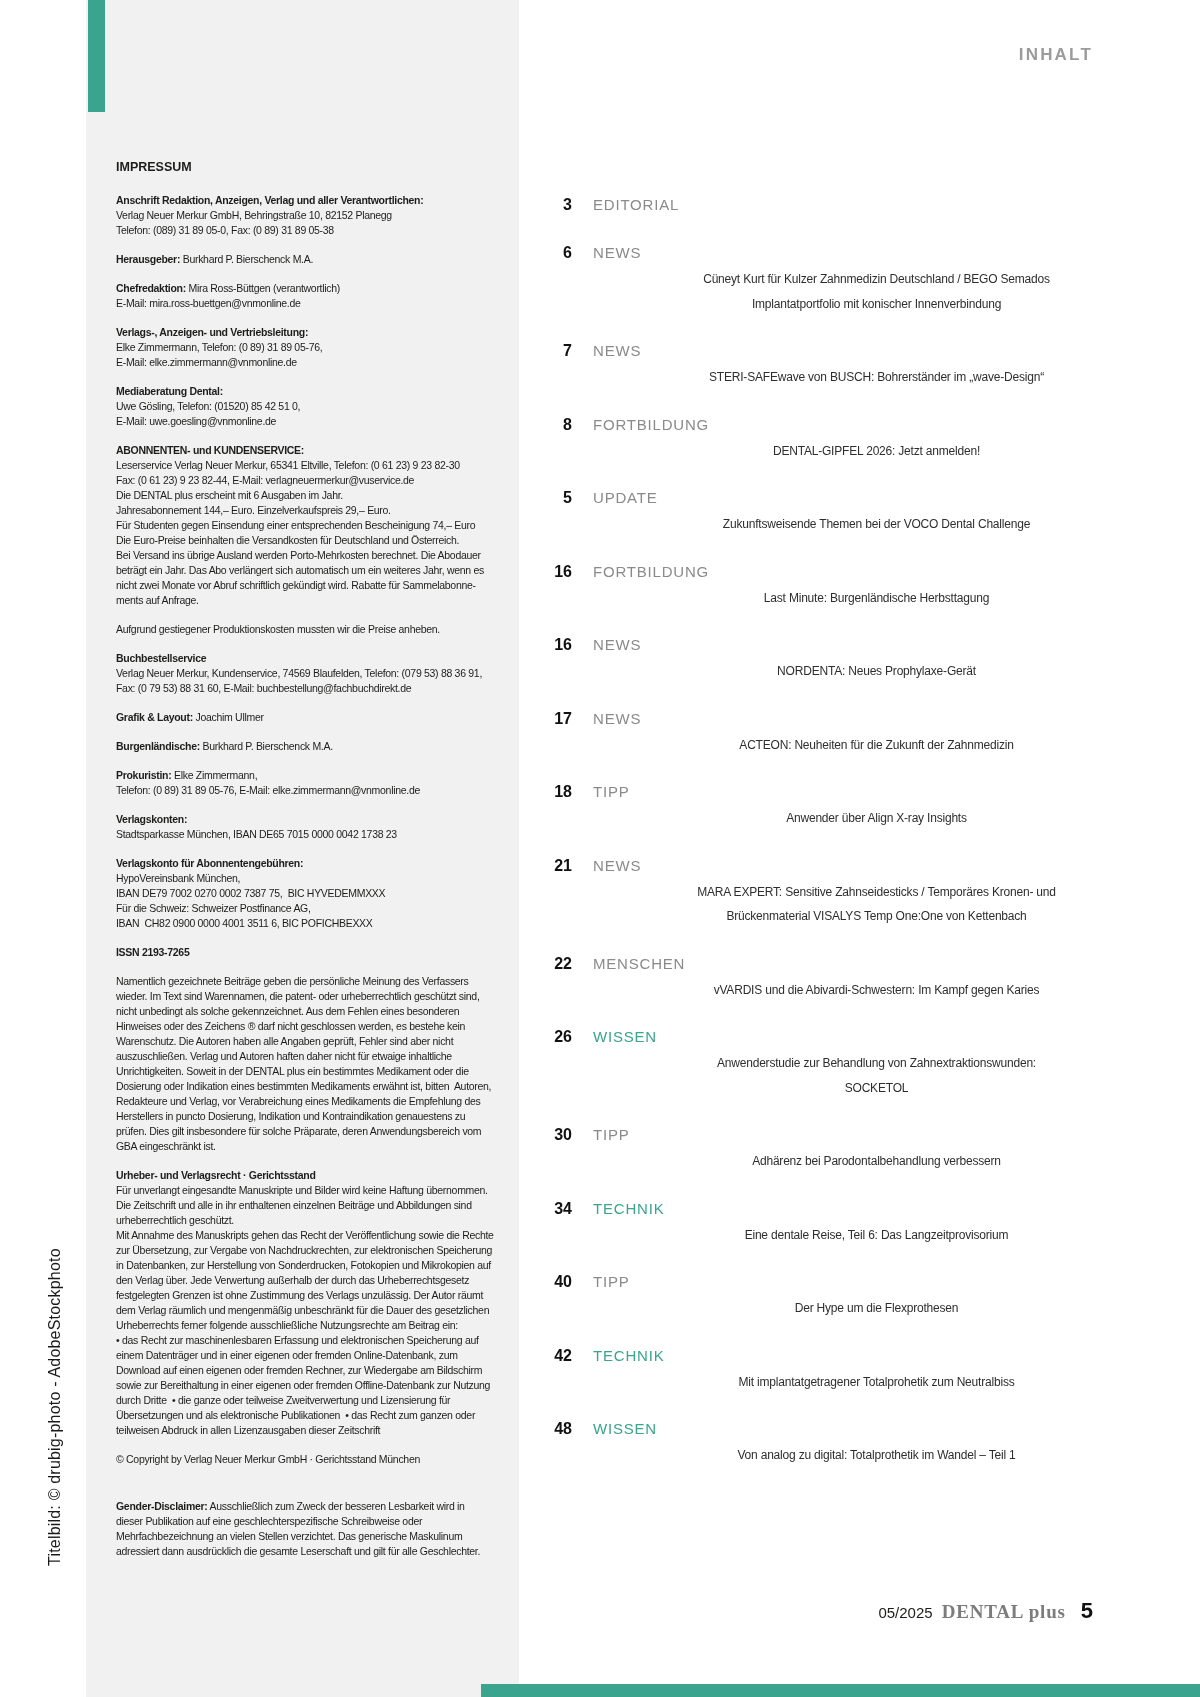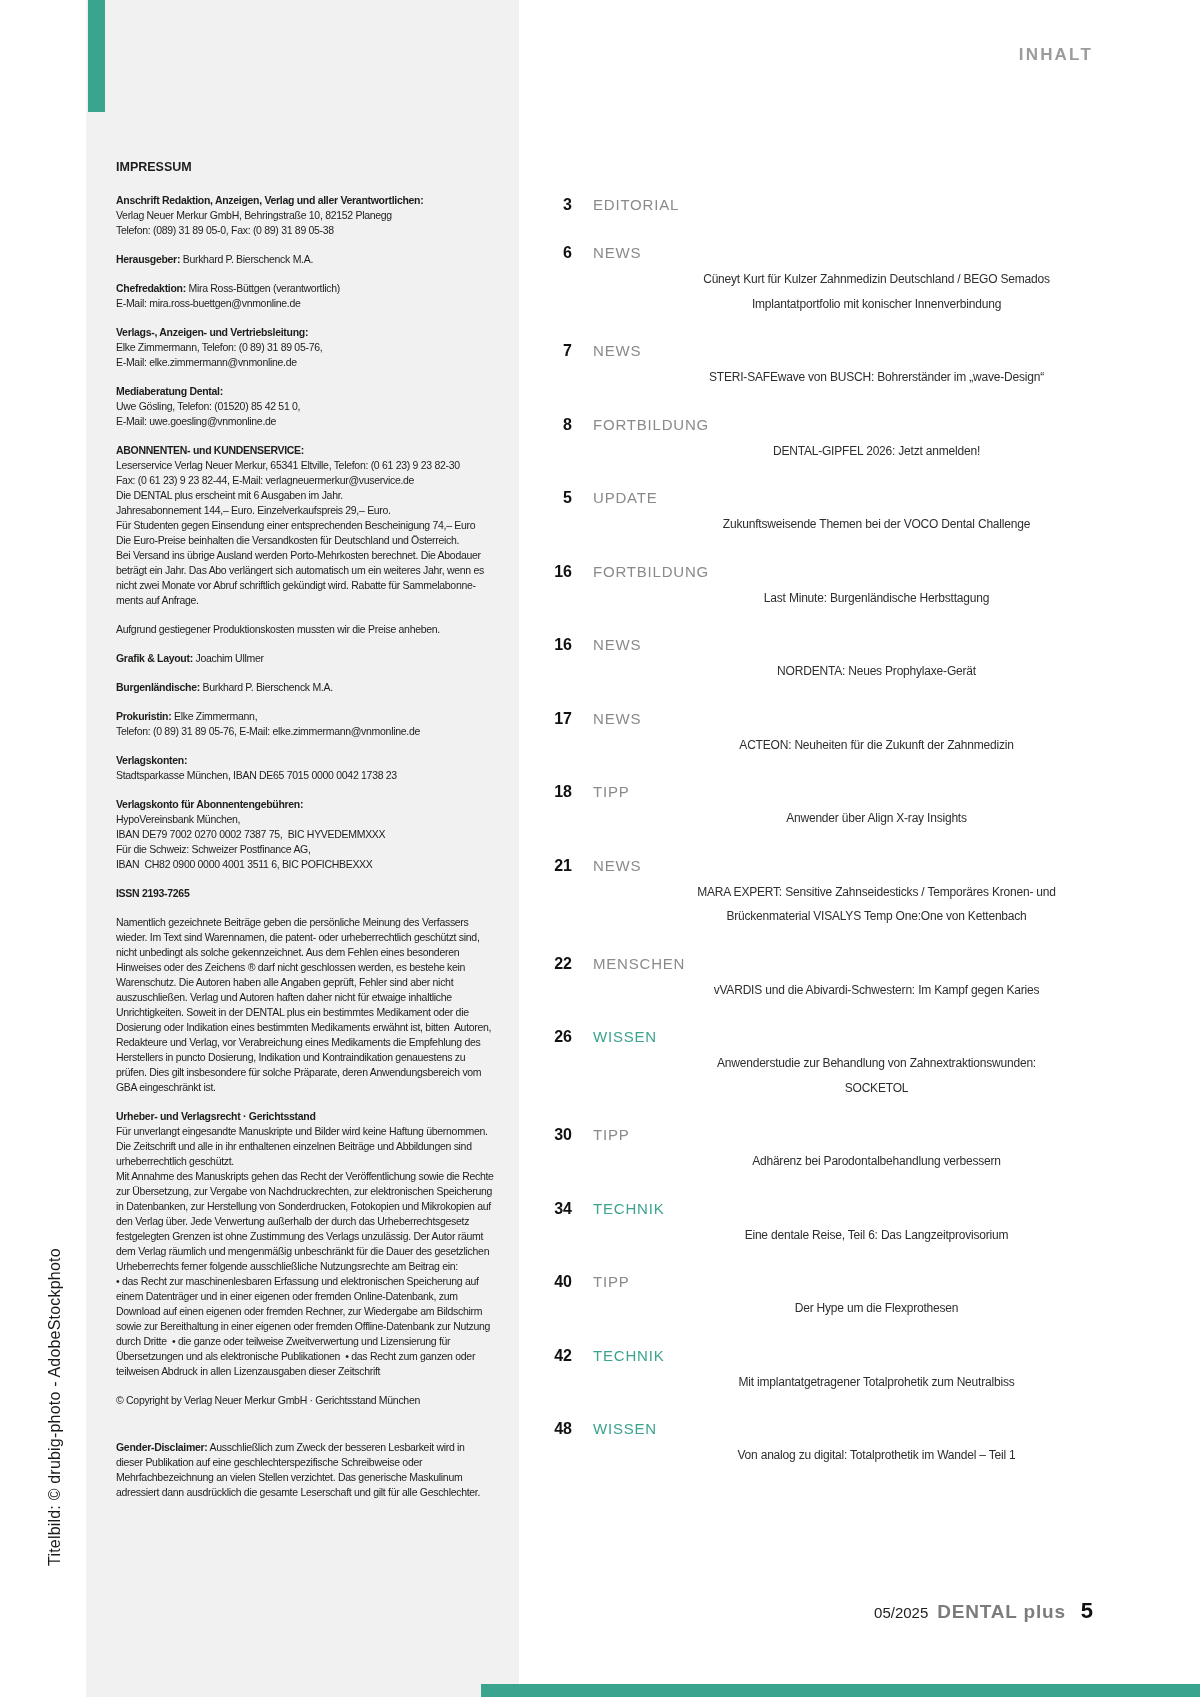--- a/index.html
+++ b/index.html
@@ -70,21 +70,21 @@
     color:#2e2e2e;white-space:pre-line;margin-top:1px;text-align:center;
   }
   
   .footer{
     position:absolute;right:107px;top:1598px;
     display:flex;align-items:baseline;justify-content:space-between;
   }
   .footer .issue{font-size:15px;color:#1d1d1b;}
   .footer .brand{
     font-size:19px;font-weight:bold;letter-spacing:0.8px;
-    color:var(--brandgray,#7c7c7c);margin-left:9px;
+    color:var(--brandgray,#7c7c7c);margin-left:9px;font-family:Liberation Serif, serif;
   }
   .footer .pagenum{font-size:22px;font-weight:bold;color:#111111;margin-left:15px;}
   
   .credit{
     position:absolute;left:46px;top:1566px;
     transform:rotate(-90deg);transform-origin:0 0;
     white-space:nowrap;
     font-size:16px;letter-spacing:0.2px;color:#1a1a1a;
   }
 </style>
@@ -132,20 +132,25 @@
         <div class="imp-line">Die Euro-Preise beinhalten die Versandkosten für Deutschland und Österreich.</div>
         <div class="imp-line">Bei Versand ins übrige Ausland werden Porto-Mehrkosten berechnet. Die Abodauer</div>
         <div class="imp-line">beträgt ein Jahr. Das Abo verlängert sich automatisch um ein weiteres Jahr, wenn es</div>
         <div class="imp-line">nicht zwei Monate vor Abruf schriftlich gekündigt wird. Rabatte für Sammelabonne-</div>
         <div class="imp-line">ments auf Anfrage.</div>
       </div>
       <div class="imp-para">
         <div class="imp-line">Aufgrund gestiegener Produktionskosten mussten wir die Preise anheben.</div>
       </div>
       <div class="imp-para">
+        <div class="imp-line"><strong>Buchbestellservice</strong></div>
+        <div class="imp-line">Verlag Neuer Merkur, Kundenservice, 74569 Blaufelden, Telefon: (079 53) 88 36 91,</div>
+        <div class="imp-line">Fax: (0 79 53) 88 31 60, E-Mail: buchbestellung@fachbuchdirekt.de</div>
+      </div>
+      <div class="imp-para">
         <div class="imp-line"><strong>Grafik &amp; Layout:</strong> Joachim Ullmer</div>
       </div>
       <div class="imp-para">
         <div class="imp-line"><strong>Burgenländische:</strong> Burkhard P. Bierschenck M.A.</div>
       </div>
       <div class="imp-para">
         <div class="imp-line"><strong>Prokuristin:</strong> Elke Zimmermann,</div>
         <div class="imp-line">Telefon: (0 89) 31 89 05-76, E-Mail: elke.zimmermann@vnmonline.de</div>
       </div>
       <div class="imp-para">

